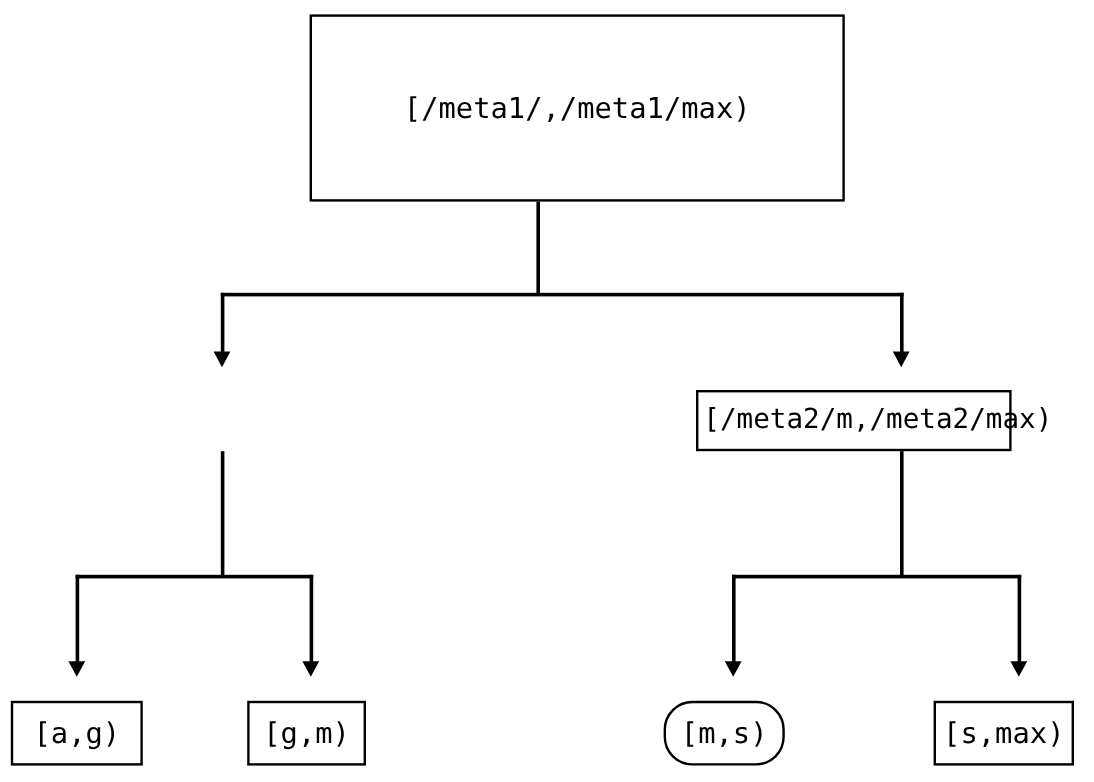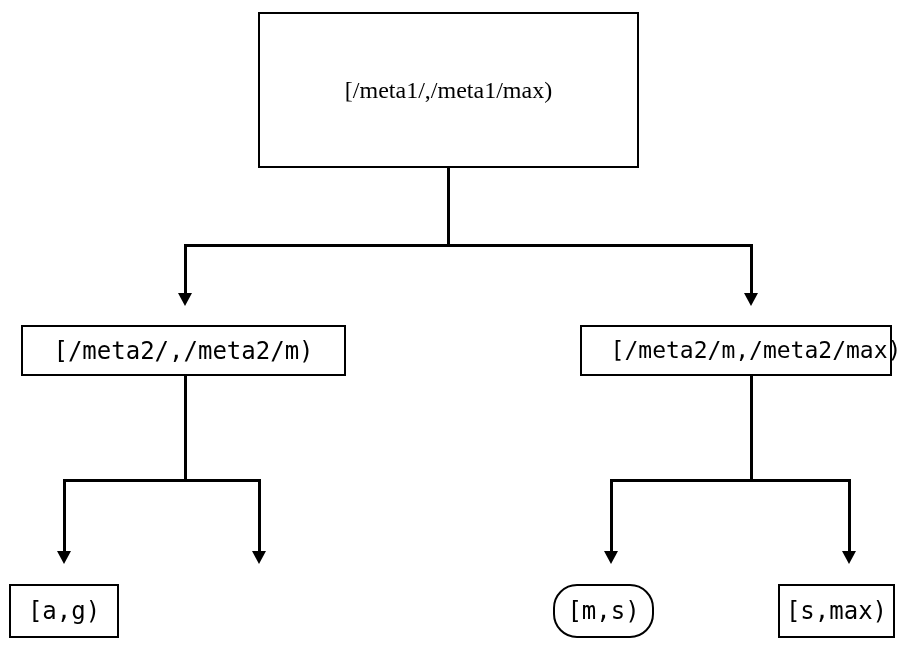--- a/index.html
+++ b/index.html
@@ -32,37 +32,36 @@
     letter-spacing: 0px;
   }
   .node-label {
     display: block;
     line-height: 1;
   }
   
   #node-root {
     left: 258px;
     top: 12px;
-    width: 381px;
+    width: 446px;
     height: 156px;
     font-size: 24px;
-    font-family: Liberation Serif, serif;
   }
   
   #node-meta2-low {
     left: 21px;
     top: 325px;
     width: 325px;
     height: 51px;
     font-size: 24px;
   }
   #node-meta2-high {
     left: 580px;
     top: 325px;
-    width: 312px;
+    width: 263px;
     height: 51px;
     font-size: 23px;
     padding-left: 40px;
   }
   
   #node-leaf-ag {
     left: 9px;
     top: 584px;
     width: 110px;
     height: 54px;
@@ -120,23 +119,20 @@
     <span class="node-label">[/meta1/,/meta1/max)</span>
   </div>
 
   <div class="conn-v" style="left:447px; top:168px; height:78px;"></div>
   <div class="conn-h" style="left:184px; top:244px; width:569px;"></div>
   <div class="conn-v" style="left:184px; top:244px; height:51px;"></div>
   <div class="arrowhead" style="left:178px; top:293px;"></div>
   <div class="conn-v" style="left:750px; top:244px; height:51px;"></div>
   <div class="arrowhead" style="left:744px; top:293px;"></div>
 
-  <div class="node-box" id="node-meta2-low">
-    <span class="node-label">[/meta2/,/meta2/m)</span>
-  </div>
   <div class="node-box" id="node-meta2-high">
     <span class="node-label">[/meta2/m,/meta2/max)</span>
   </div>
 
   <div class="conn-v" style="left:184px; top:376px; height:105px;"></div>
   <div class="conn-h" style="left:63px; top:479px; width:198px;"></div>
   <div class="conn-v" style="left:63px; top:479px; height:74px;"></div>
   <div class="arrowhead" style="left:57px; top:551px;"></div>
   <div class="conn-v" style="left:258px; top:479px; height:74px;"></div>
   <div class="arrowhead" style="left:252px; top:551px;"></div>
@@ -144,20 +140,23 @@
   <div class="conn-v" style="left:750px; top:376px; height:105px;"></div>
   <div class="conn-h" style="left:610px; top:479px; width:241px;"></div>
   <div class="conn-v" style="left:610px; top:479px; height:74px;"></div>
   <div class="arrowhead" style="left:604px; top:551px;"></div>
   <div class="conn-v" style="left:848px; top:479px; height:74px;"></div>
   <div class="arrowhead" style="left:842px; top:551px;"></div>
 
   <div class="node-box" id="node-leaf-ag">
     <span class="node-label">[a,g)</span>
   </div>
+  <div class="node-box" id="node-leaf-gm">
+    <span class="node-label">[g,m)</span>
+  </div>
   <div class="node-box" id="node-leaf-ms">
     <span class="node-label">[m,s)</span>
   </div>
   <div class="node-box" id="node-leaf-smax">
     <span class="node-label">[s,max)</span>
   </div>
 
 </div>
 
 </body></html>

